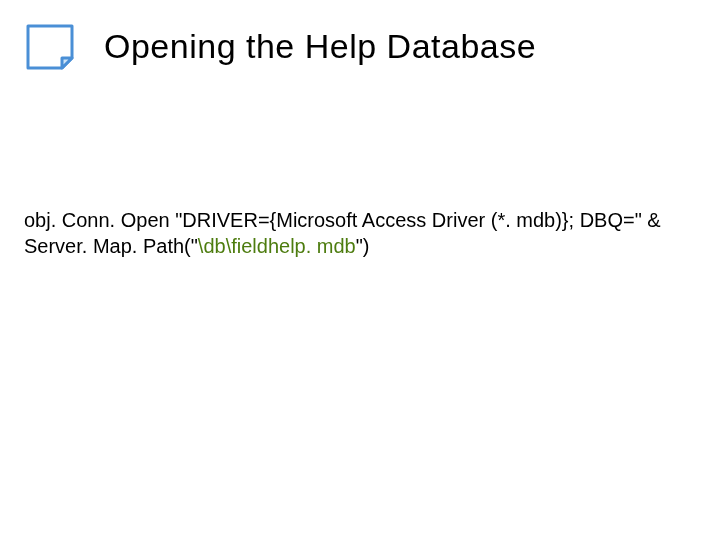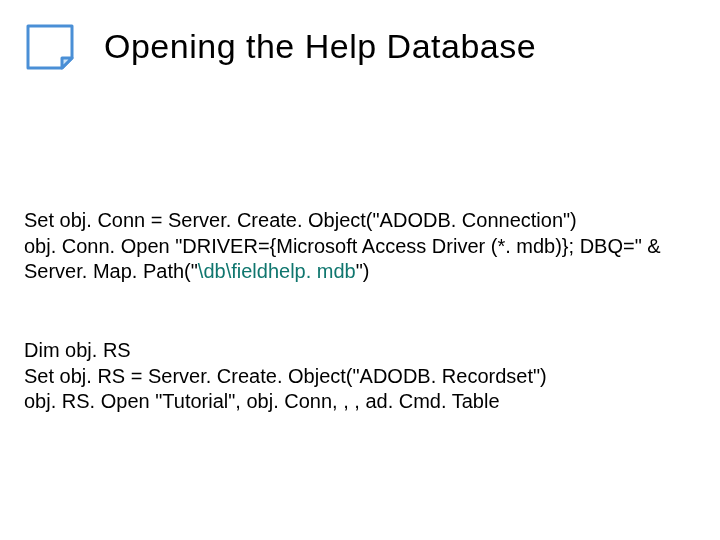--- a/index.html
+++ b/index.html
@@ -59,42 +59,36 @@
   .code-block-2 {
     position: absolute;
     top: 338px;
     left: 24px;
     right: 24px;
     font-size: 20px;
     line-height: 1.28;
     font-weight: 400;
   }
   .code-line { white-space: normal; }
-  .blue { color: #0f766e; }
+  .blue { color: #4d7c0f; }
 </style>
 </head>
 <body>
 
 <div class="slide">
 
   <div class="header">
     <div class="note-icon">
       <svg viewBox="0 0 64 56" width="64" height="56">
         <path d="M10 8 L54 8 L54 40 L44 50 L10 50 Z" fill="#ffffff" stroke="#4a8fd6" stroke-width="3" stroke-linejoin="round"></path>
         <path d="M54 40 L44 40 L44 50 Z" fill="#cfe4f7" stroke="#4a8fd6" stroke-width="3" stroke-linejoin="round"></path>
       </svg>
     </div>
     <div class="title">Opening the Help Database</div>
   </div>
 
 
   <div class="code-block-1">
-    <div class="code-line">Set obj. Conn = Server. Create. Object("ADODB. Connection")</div>
     <div class="code-line"><span>obj. Conn. Open "DRIVER={Microsoft Access Driver (*. mdb)}; DBQ=" &amp; Server. Map. Path("</span><span class="blue">\db\fieldhelp. mdb</span><span>")</span></div>
   </div>
 
-  <div class="code-block-2">
-    <div class="code-line">Dim obj. RS</div>
-    <div class="code-line">Set obj. RS = Server. Create. Object("ADODB. Recordset")</div>
-    <div class="code-line">obj. RS. Open "Tutorial", obj. Conn, , , ad. Cmd. Table</div>
-  </div>
 
 </div>
 
 </body></html>

